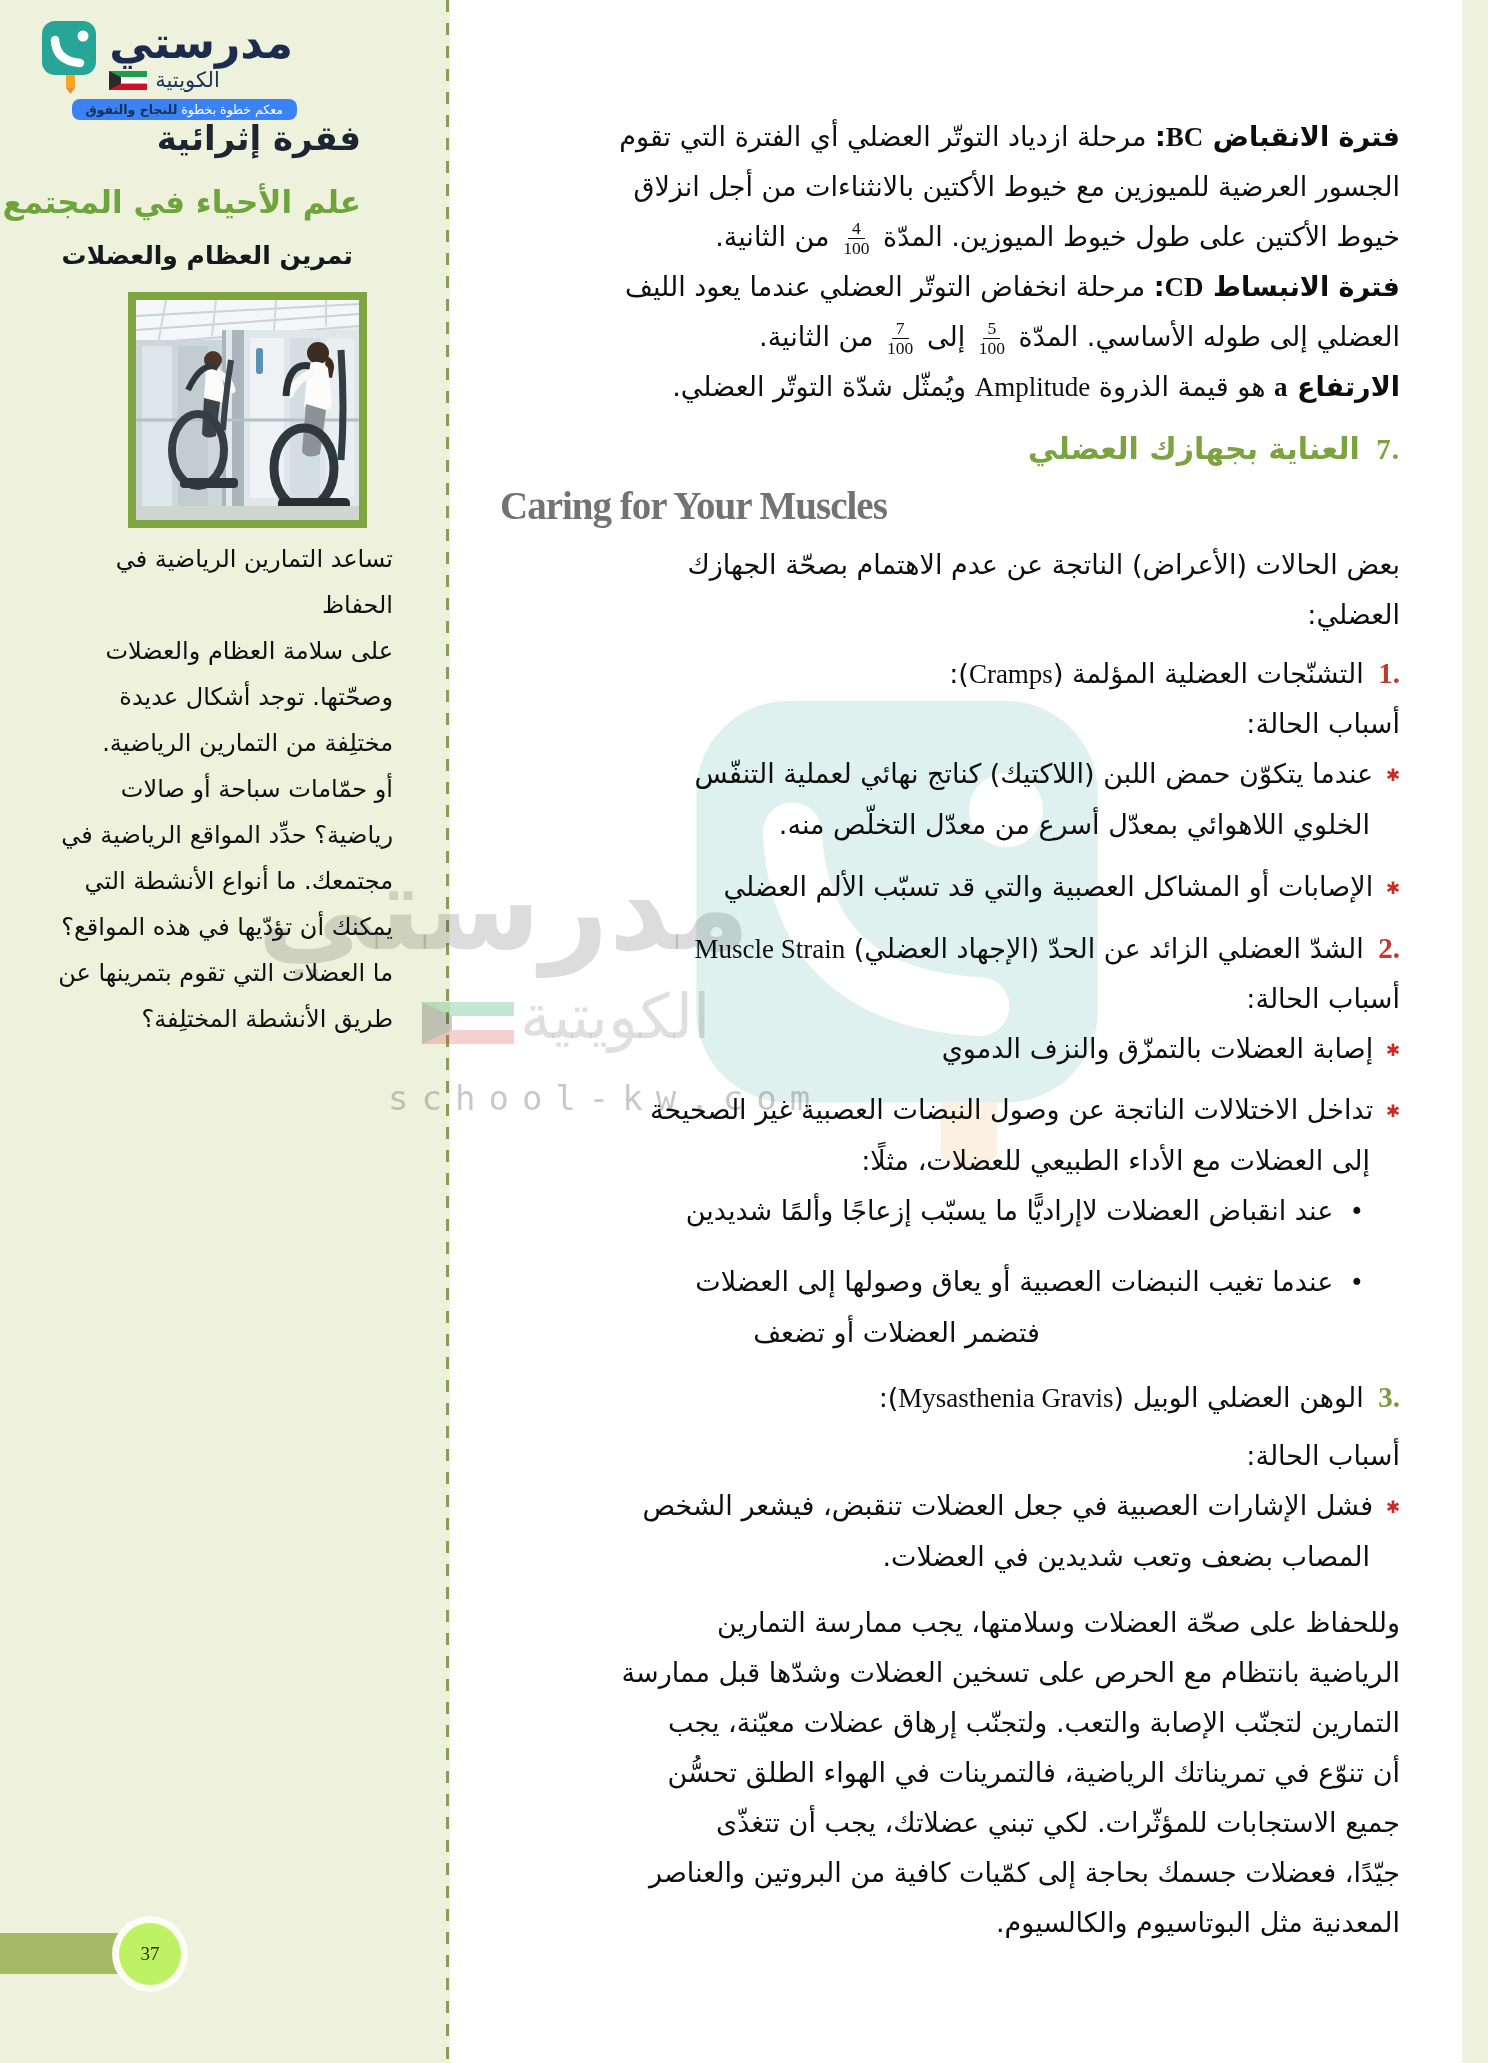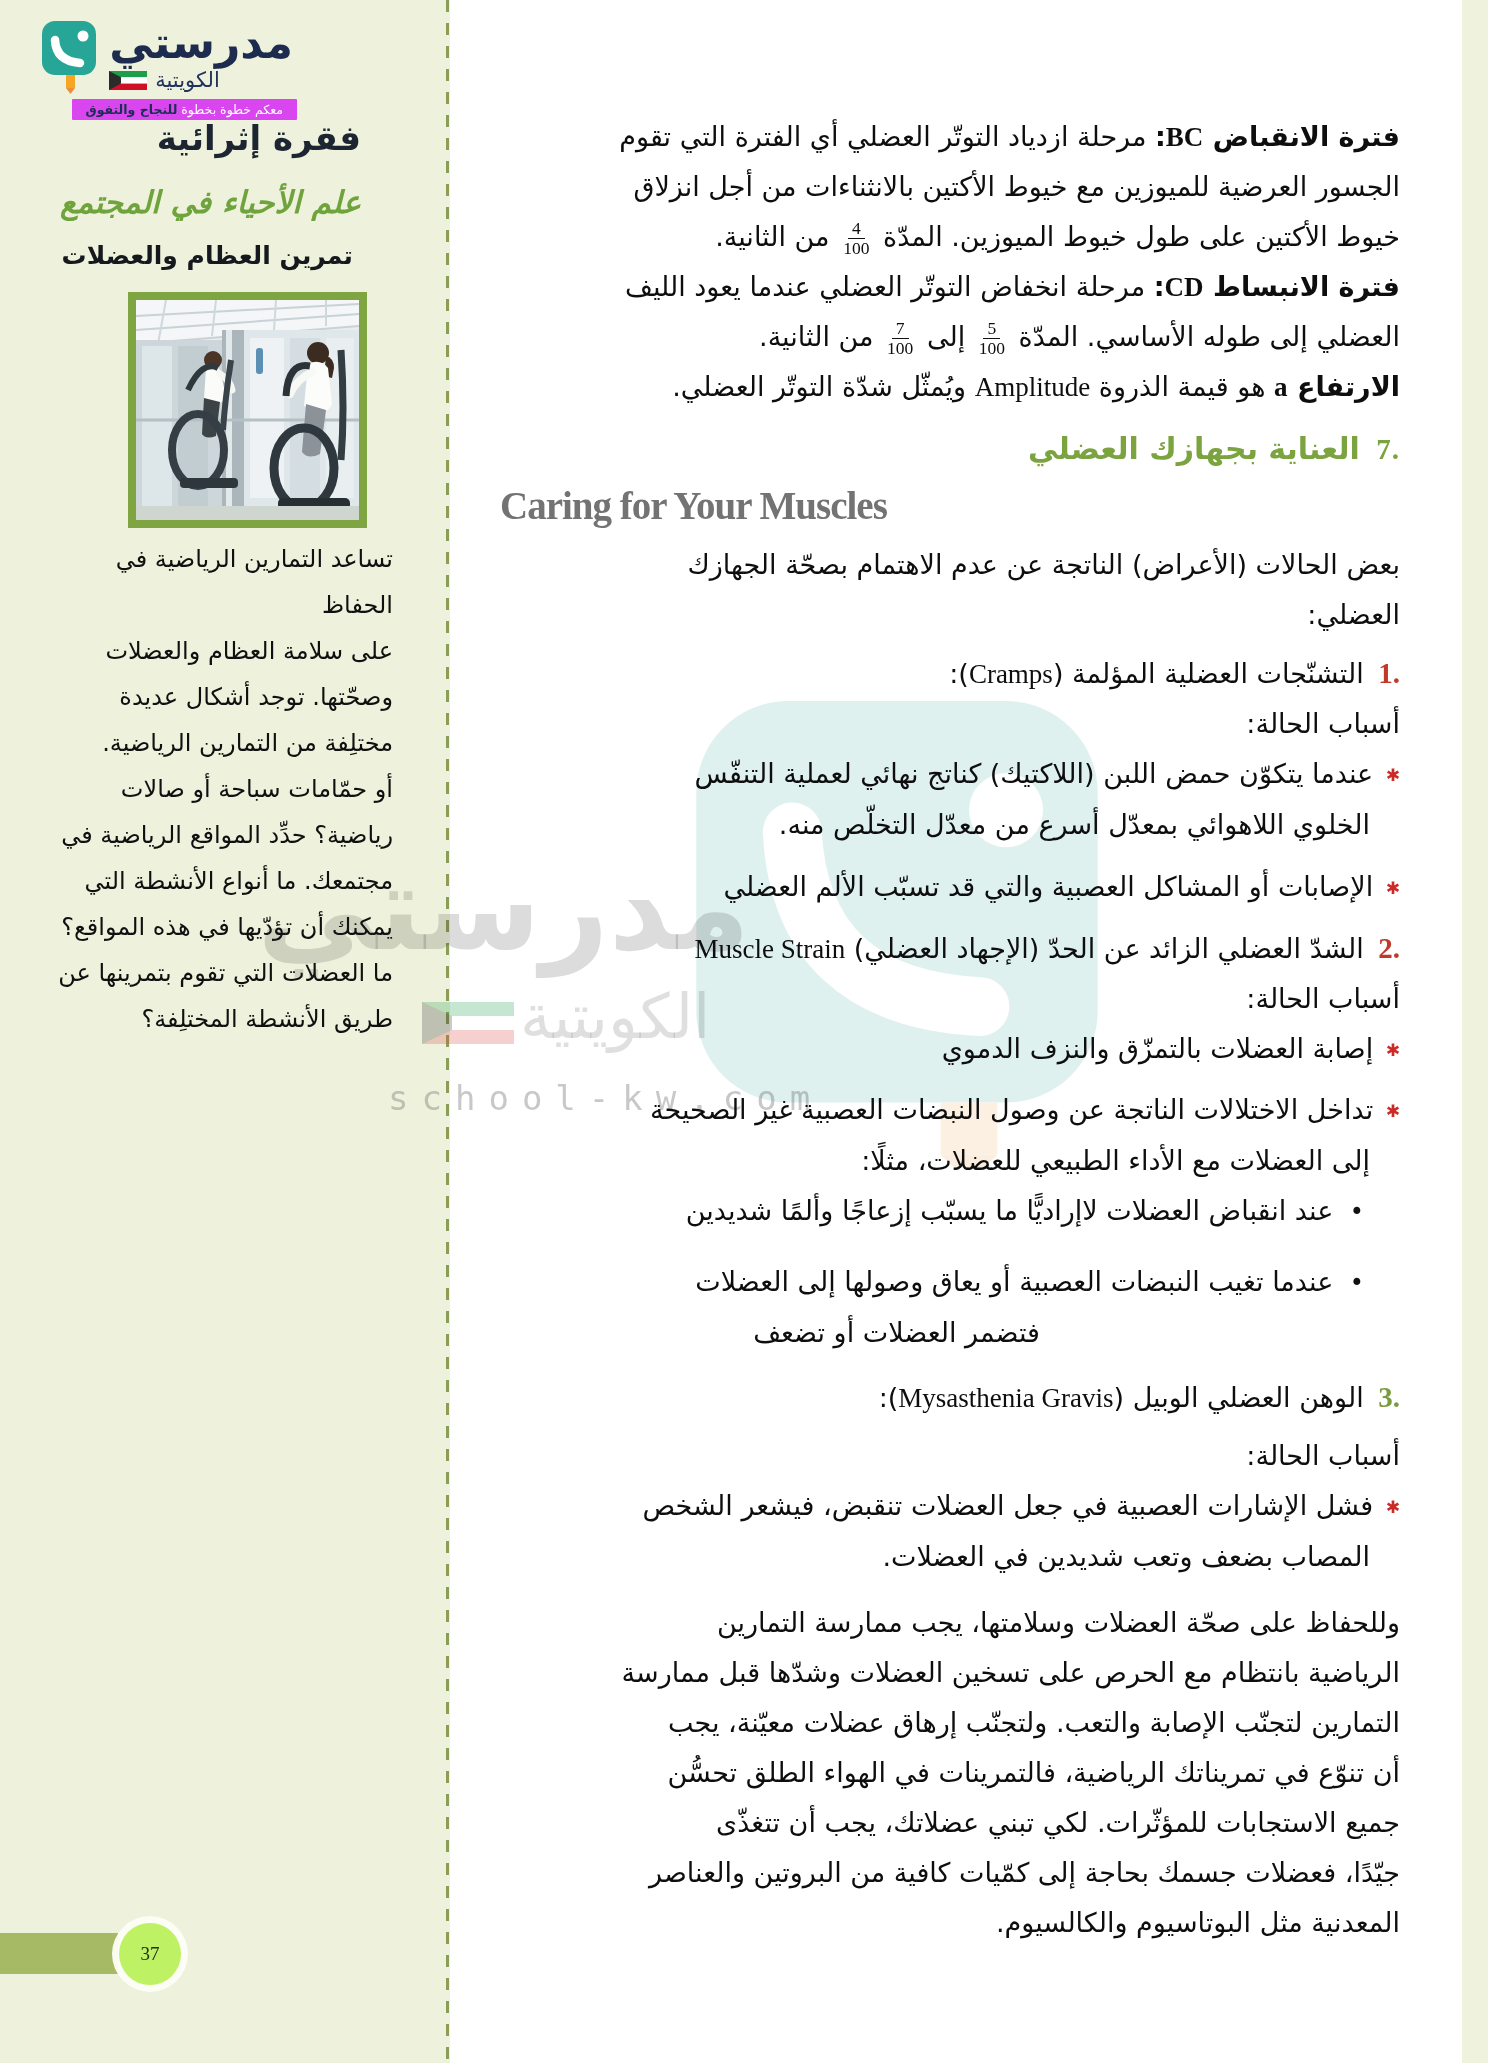--- a/index.html
+++ b/index.html
@@ -14,26 +14,26 @@
 
   
   .sidebar{position:absolute;right:1043px;left:0;top:0;height:2063px;}
   .logo{position:absolute;top:20px;right:152px;display:flex;flex-direction:row;gap:10px;align-items:flex-start;}
   .logo-icon{width:58px;height:74px;flex:0 0 auto;}
   .logo-txt{text-align:left;direction:ltr;}
   .brand{font-size:44px;font-weight:bold;color:#1d2b4f;line-height:46px;letter-spacing:-1px;}
   .subrow{display:flex;direction:ltr;align-items:center;gap:8px;margin-top:2px;justify-content:flex-start;}
   .sub{font-size:21px;color:#22335c;}
   .flag{width:38px;height:19px;}
-  .pill{position:absolute;top:99px;right:148px;background:#d946ef;color:#ffffff;border-radius:1px;
+  .pill{position:absolute;top:99px;right:148px;background:#3b82f6;color:#ffffff;border-radius:8px;
         padding:3px 14px;font-size:12.5px;white-space:nowrap;}
   .pill b{color:#17304f;}
   .enrich{position:absolute;top:118px;right:84px;font-size:34px;font-weight:bold;color:#1c2531;margin:0;}
   .script-head{position:absolute;top:184px;right:84px;font-size:31px;font-weight:bold;color:#6fa33c;
-               font-style:italic;}
+               }
   .subhead{position:absolute;top:241px;right:92px;font-size:25px;font-weight:bold;color:#15181c;}
   .photo{position:absolute;top:292px;right:78px;width:223px;height:220px;border:8px solid #7fa542;background:#dde3e6;}
   .photo svg{display:block;}
   .side-par{position:absolute;top:536px;right:52px;left:54px;text-align:right;}
   .side-line{font-size:24px;line-height:46px;color:#101010;}
 
   
   .content{position:absolute;left:450px;top:0;width:1012px;height:2063px;z-index:2;
            padding:112px 62px 12px 50px;box-sizing:border-box;text-align:right;color:#0e0e0e;}
   .ln{font-size:27px;line-height:50px;}

